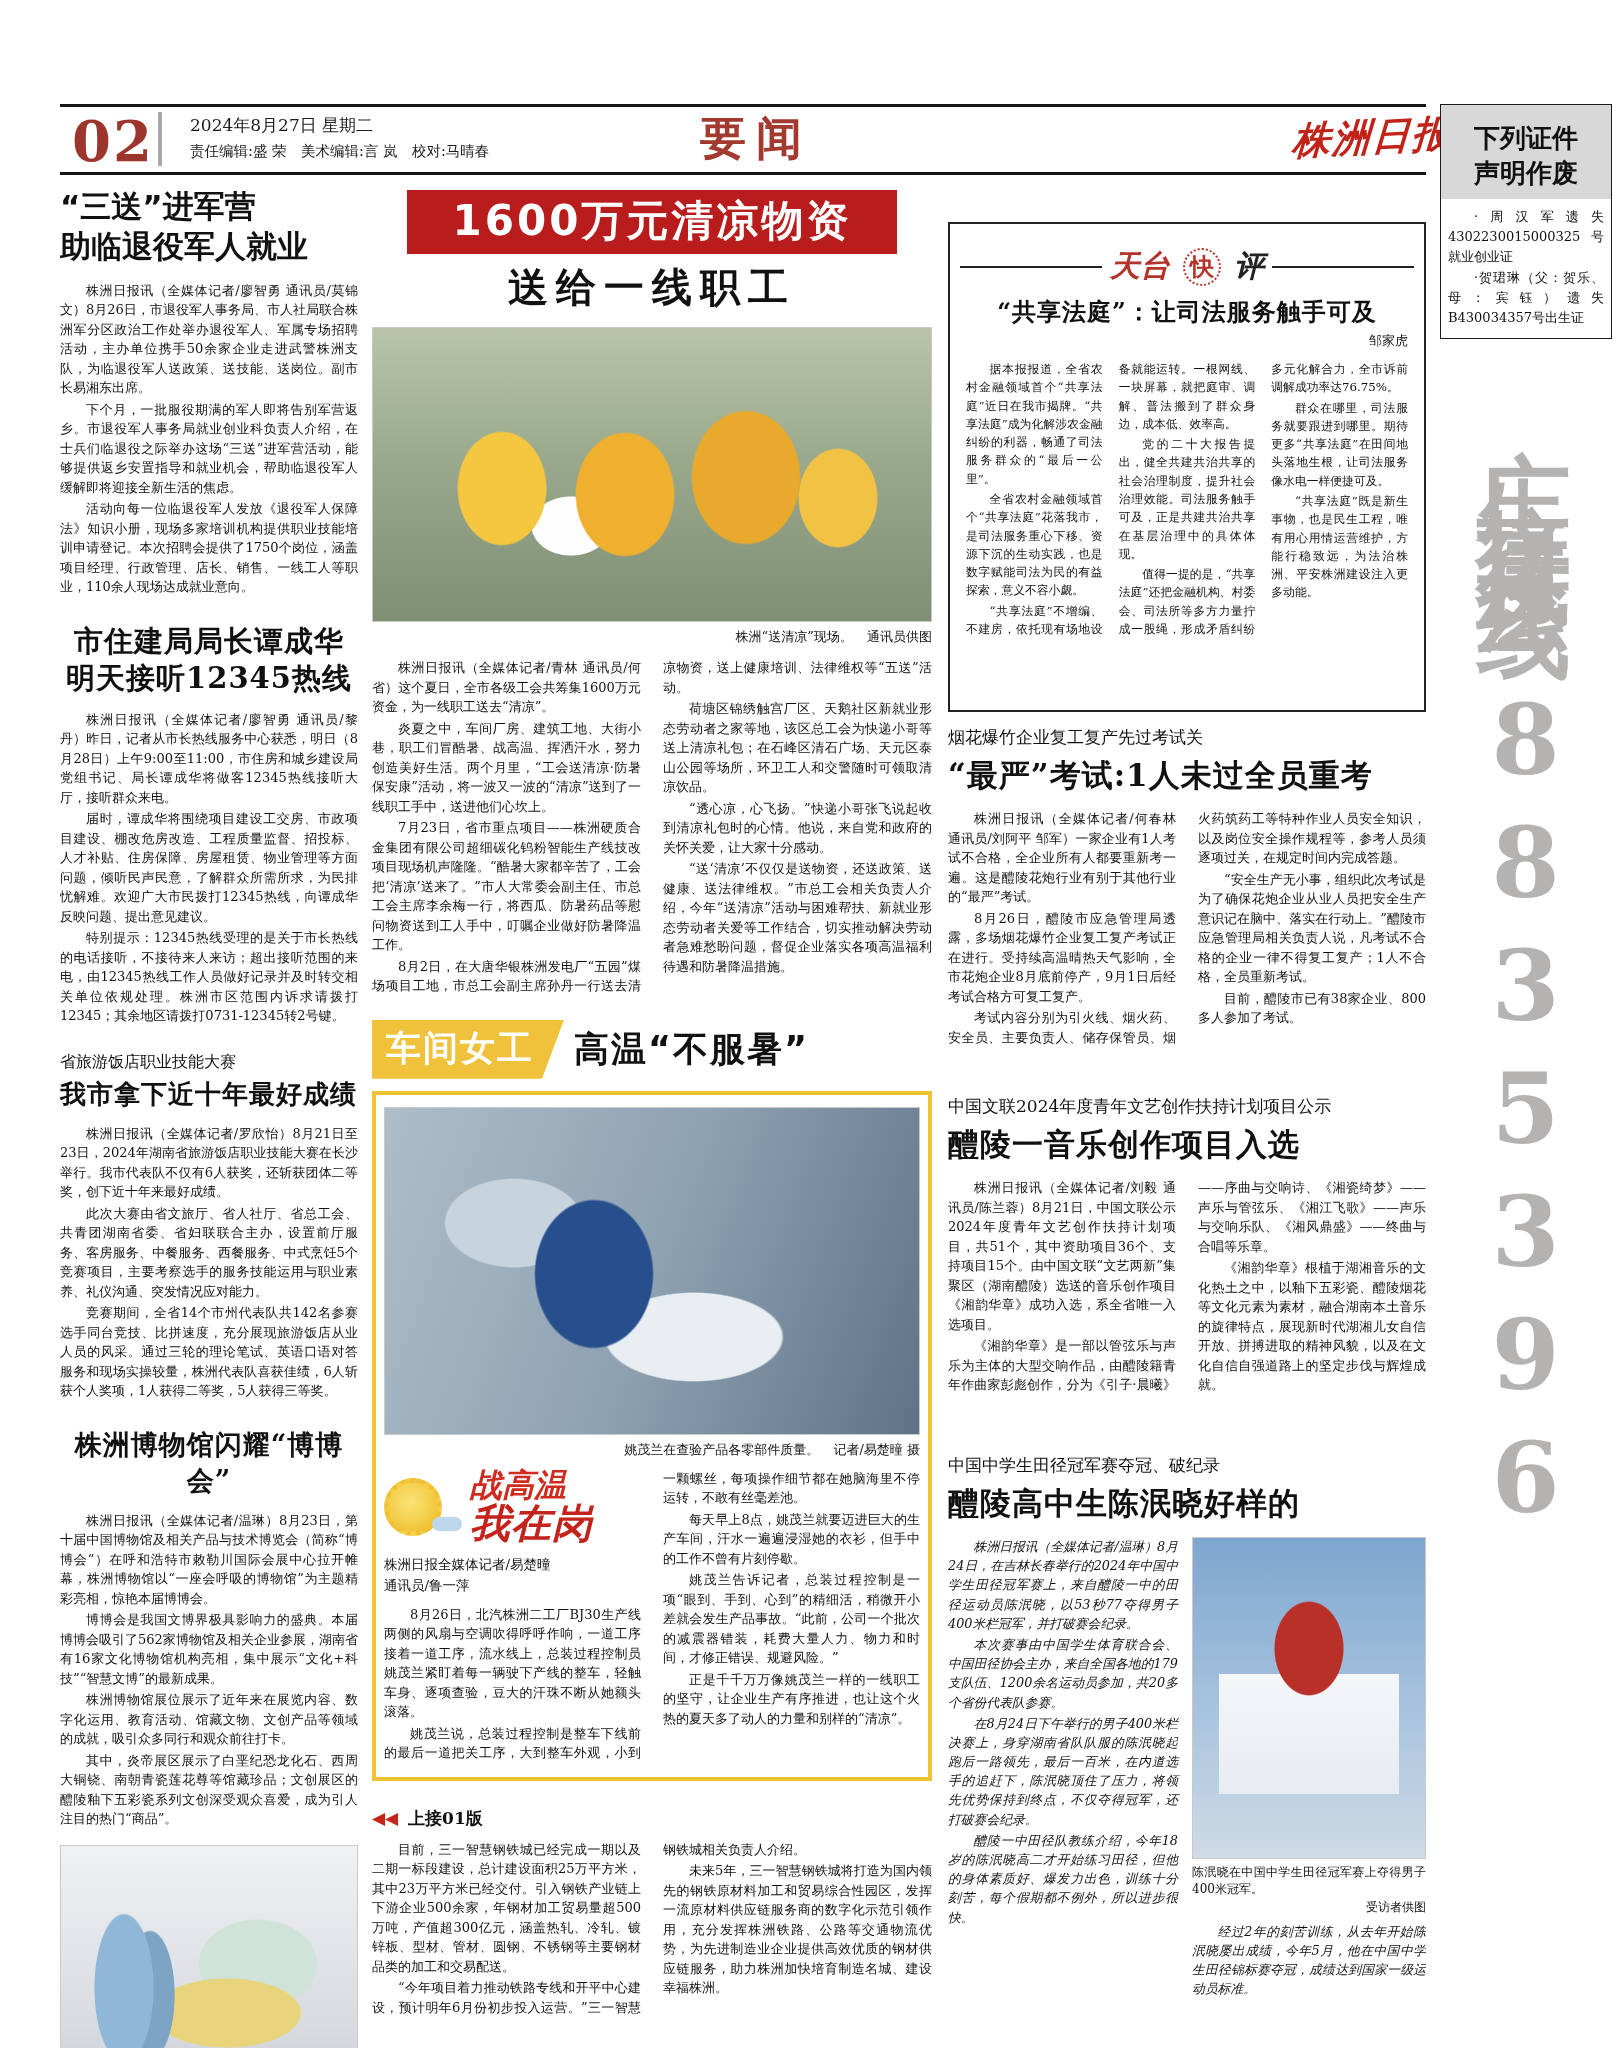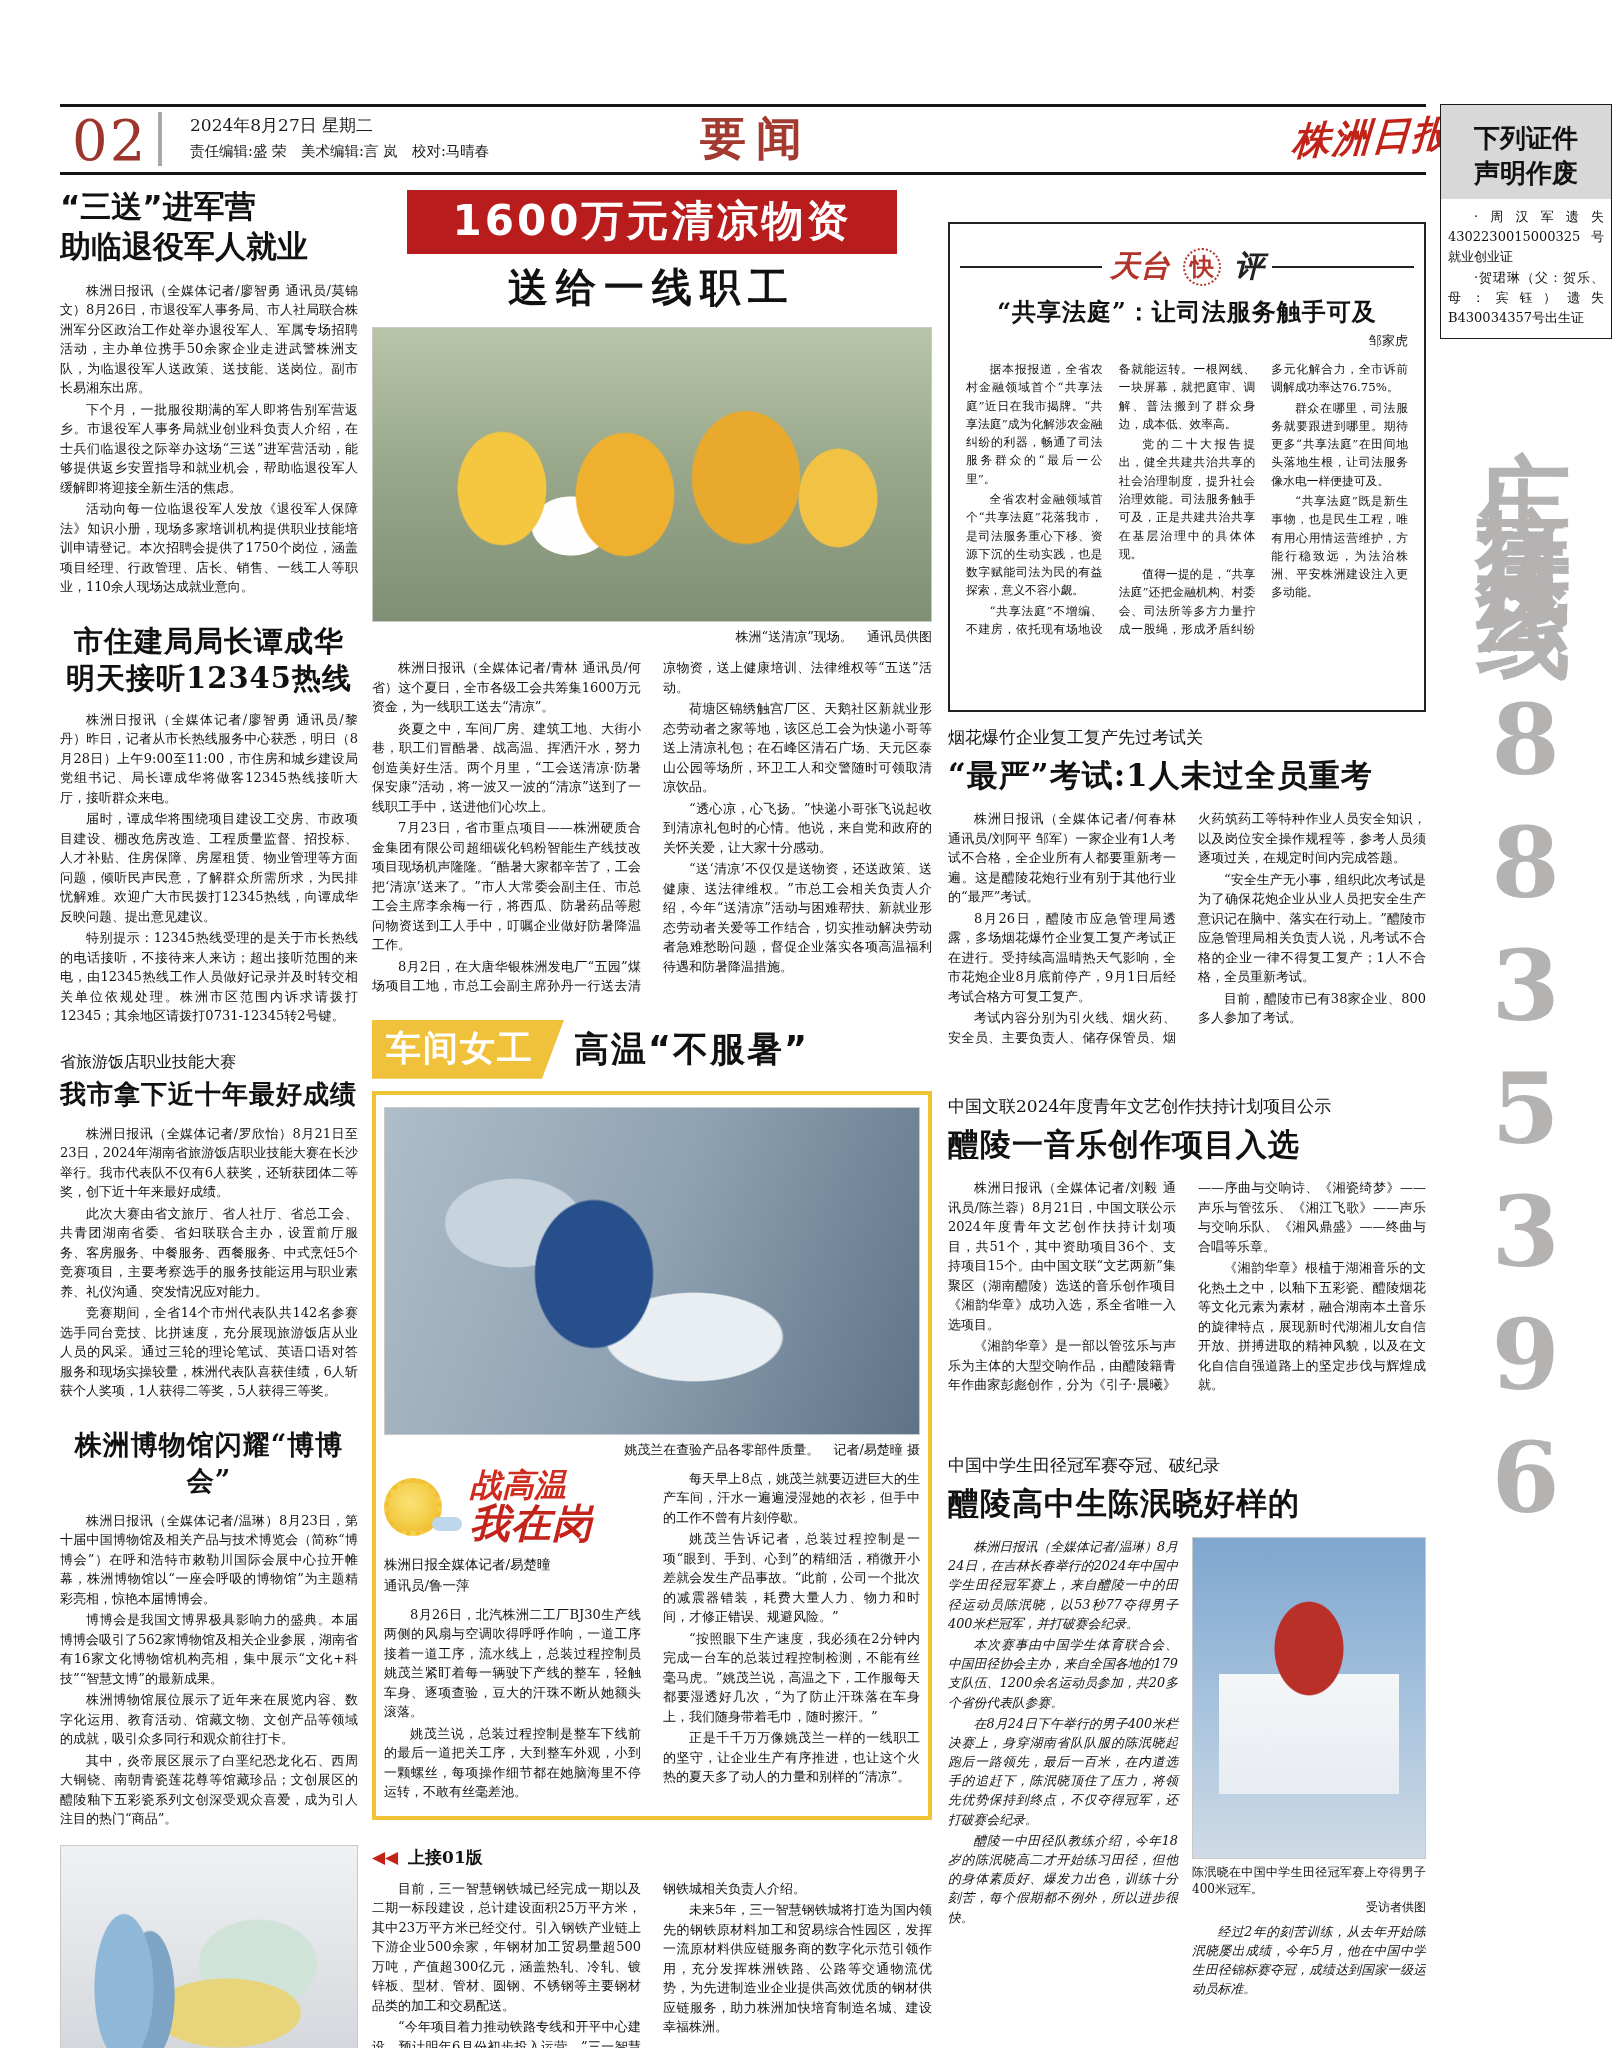--- a/index.html
+++ b/index.html
@@ -5,21 +5,21 @@
   * { margin:0; padding:0; box-sizing:border-box; }
   html,body { background:#ffffff; }
   .page {
     position:relative; width:1616px; height:2064px; background:#fff;
     overflow:hidden; font-family:"DejaVu Serif","Liberation Serif",serif; color:#111;
   }
   
   .rule { position:absolute; background:#151515; height:3px; }
   .rule-top    { left:60px; top:104px; width:1366px; }
   .rule-bottom { left:60px; top:172px; width:1366px; }
-  .page-num { position:absolute; left:72px; top:108px; font-size:56px; font-weight:normal; color:#9c352c; letter-spacing:2px; }
+  .page-num { position:absolute; left:72px; top:108px; font-size:56px; font-weight:bold; color:#9c352c; letter-spacing:2px; }
   .hdr-divider { position:absolute; left:158px; top:112px; width:4px; height:54px; background:#a9a9a9; }
   .hdr-date { position:absolute; left:190px; top:114px; font-size:17px; color:#1c1c1c; }
   .hdr-editors { position:absolute; left:190px; top:142px; font-size:14.5px; color:#1c1c1c; }
   .section-title { position:absolute; left:700px; top:108px; font-size:46px; font-weight:bold; color:#a23a30; letter-spacing:10px; }
   .masthead { position:absolute; left:1292px; top:112px; font-size:38px; font-weight:bold; color:#c22318;
               font-style:italic; transform:rotate(-3deg) skewX(-6deg); letter-spacing:2px; }
   
   .notice { position:absolute; left:1440px; top:104px; width:172px; border:1px solid #1a1a1a; background:#fff; }
   .notice-title { background:#d8d8d8; text-align:center; font-weight:bold; font-size:26px; line-height:1.35; padding:16px 0 8px; font-family:"DejaVu Sans","Liberation Sans",sans-serif; }
   .notice-body { padding:8px 7px 10px; }
@@ -231,21 +231,20 @@
           </div>
         </div>
         <div class="byline">
           <span class="line">株洲日报全媒体记者/易楚曈</span>
           <span class="line">通讯员/鲁一萍</span>
         </div>
         <p class="body">8月26日，北汽株洲二工厂BJ30生产线两侧的风扇与空调吹得呼呼作响，一道工序接着一道工序，流水线上，总装过程控制员姚茂兰紧盯着每一辆驶下产线的整车，轻触车身、逐项查验，豆大的汗珠不断从她额头滚落。</p>
         <p class="body">姚茂兰说，总装过程控制是整车下线前的最后一道把关工序，大到整车外观，小到一颗螺丝，每项操作细节都在她脑海里不停运转，不敢有丝毫差池。</p>
         <p class="body">每天早上8点，姚茂兰就要迈进巨大的生产车间，汗水一遍遍浸湿她的衣衫，但手中的工作不曾有片刻停歇。</p>
         <p class="body">姚茂兰告诉记者，总装过程控制是一项“眼到、手到、心到”的精细活，稍微开小差就会发生产品事故。“此前，公司一个批次的减震器错装，耗费大量人力、物力和时间，才修正错误、规避风险。”</p>
-        <p class="body">“按照眼下生产速度，我必须在2分钟内完成一台车的总装过程控制检测，不能有丝毫马虎。”姚茂兰说，高温之下，工作服每天都要湿透好几次，“为了防止汗珠落在车身上，我们随身带着毛巾，随时擦汗。”</p>
         <p class="body">正是千千万万像姚茂兰一样的一线职工的坚守，让企业生产有序推进，也让这个火热的夏天多了动人的力量和别样的“清凉”。</p>
       </div>
     </div>
 
     <div class="jump-label">
       <span class="jump-marks">◀◀</span>
       <span>上接01版</span>
     </div>
     <div class="two-col">
       <p class="body">目前，三一智慧钢铁城已经完成一期以及二期一标段建设，总计建设面积25万平方米，其中23万平方米已经交付。引入钢铁产业链上下游企业500余家，年钢材加工贸易量超500万吨，产值超300亿元，涵盖热轧、冷轧、镀锌板、型材、管材、圆钢、不锈钢等主要钢材品类的加工和交易配送。</p>

